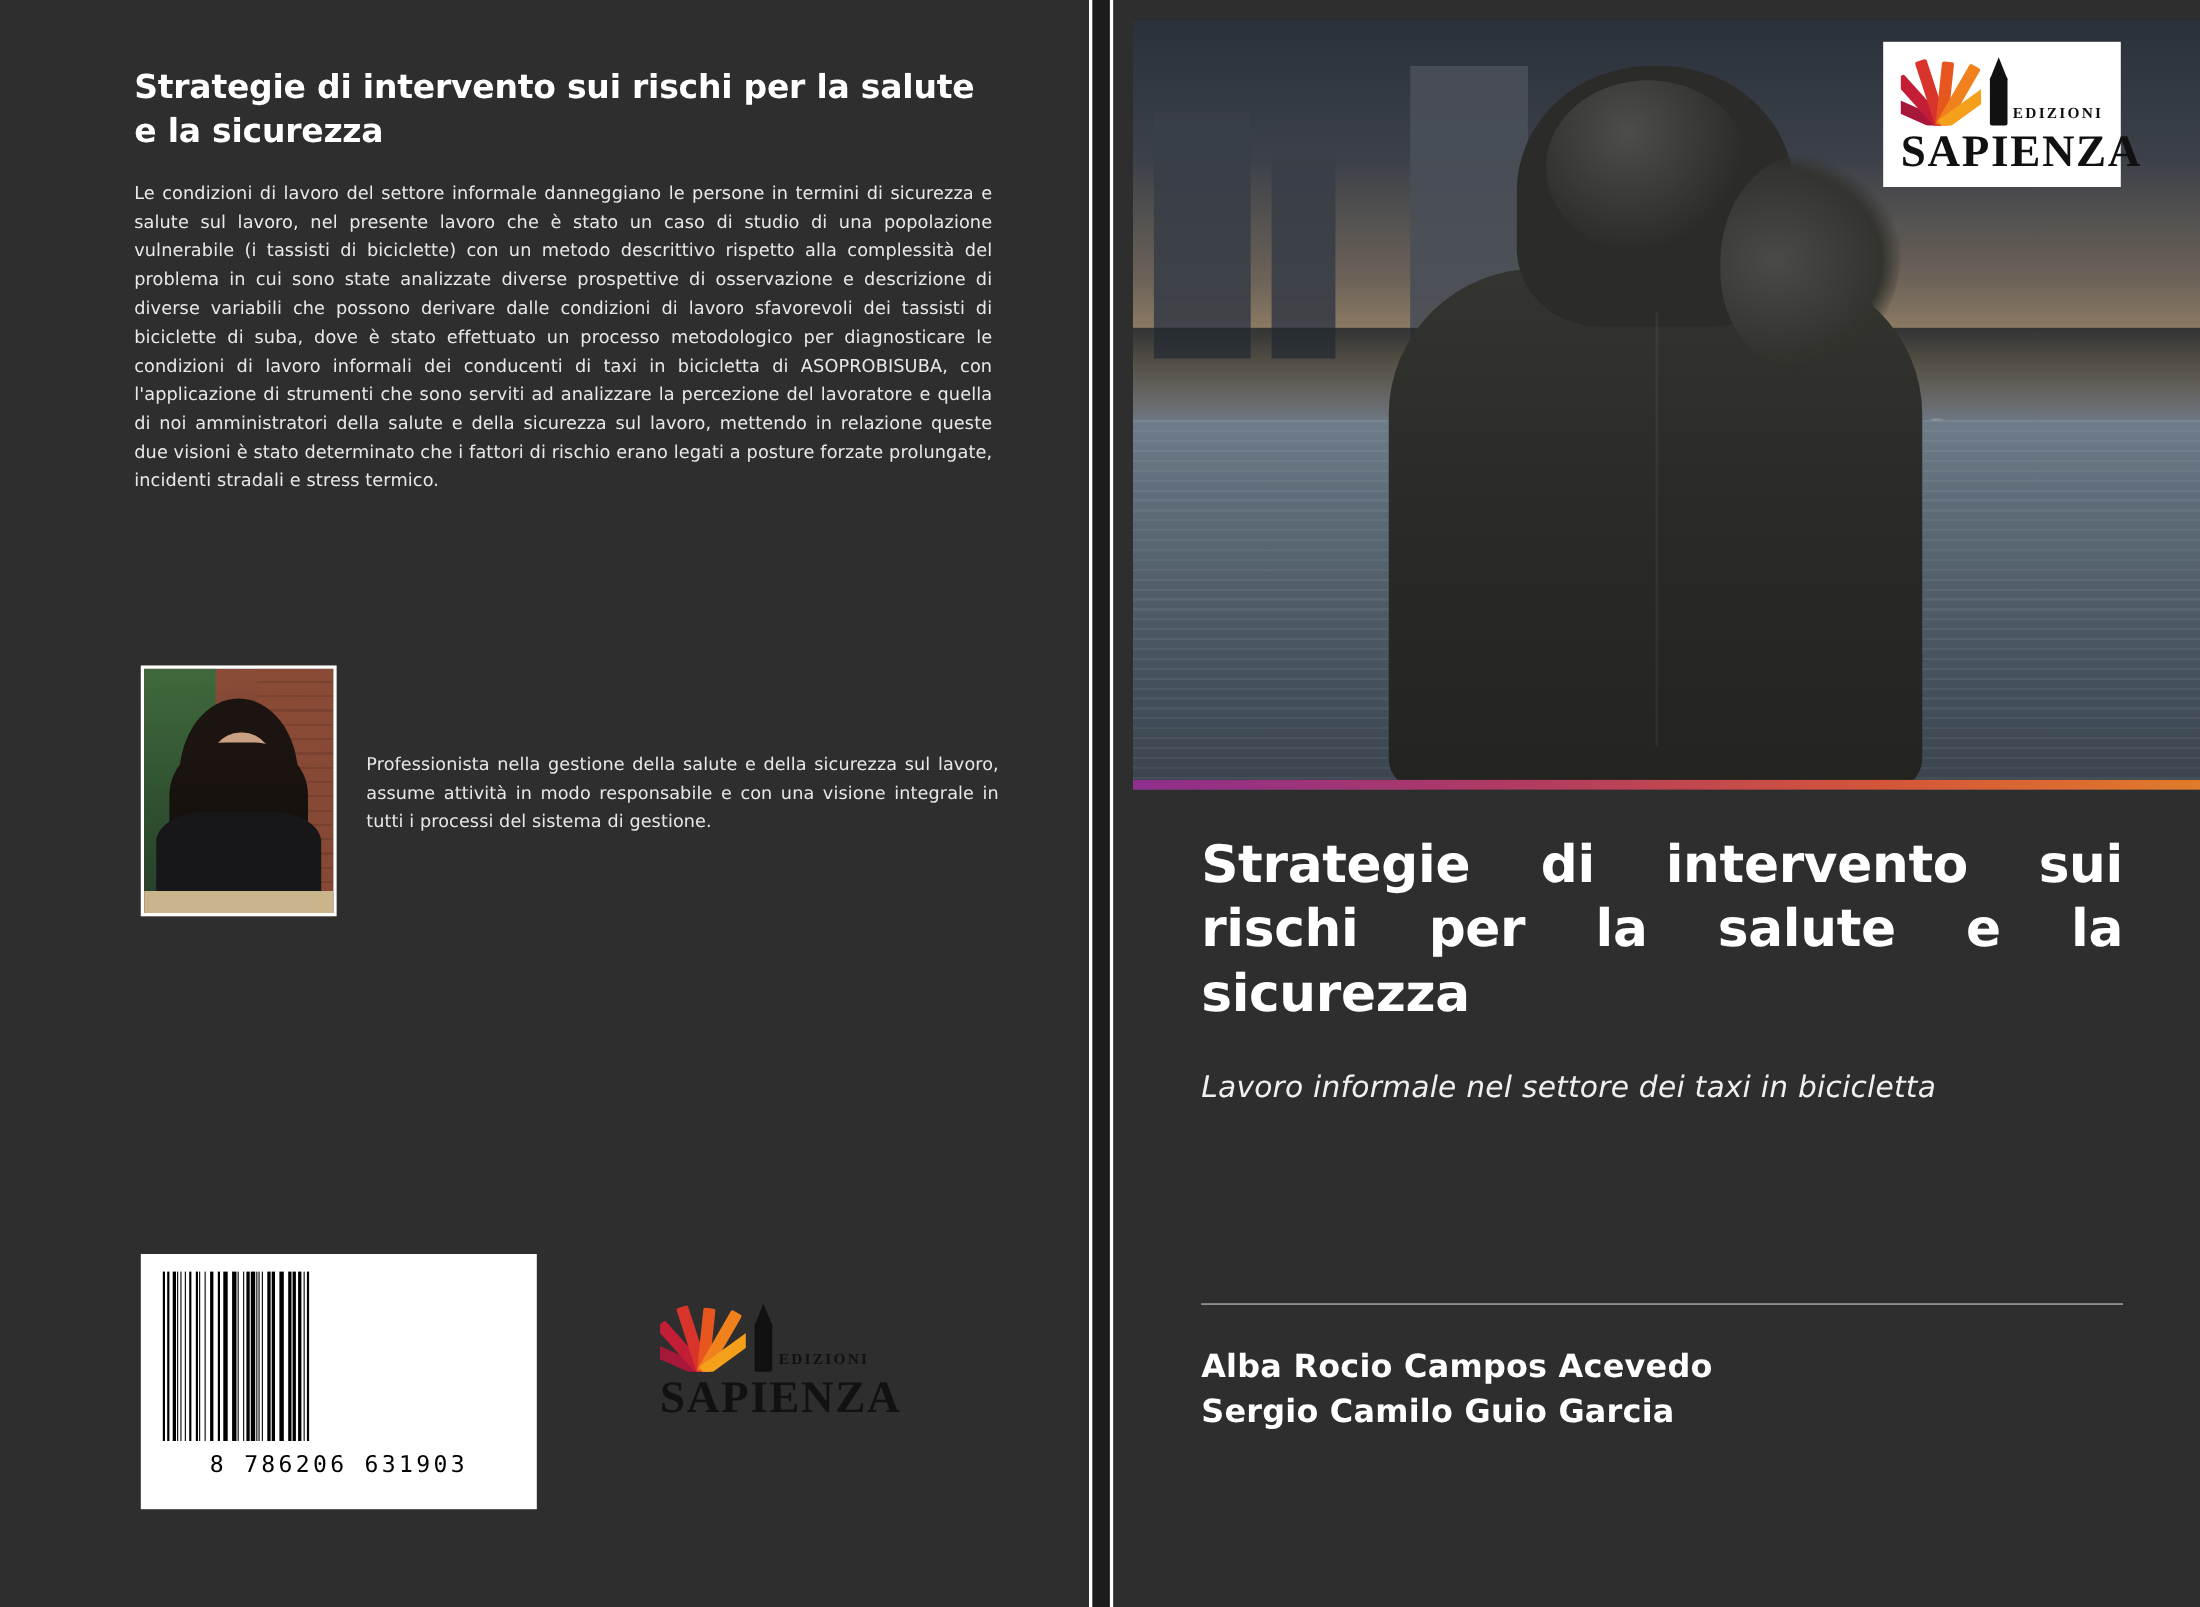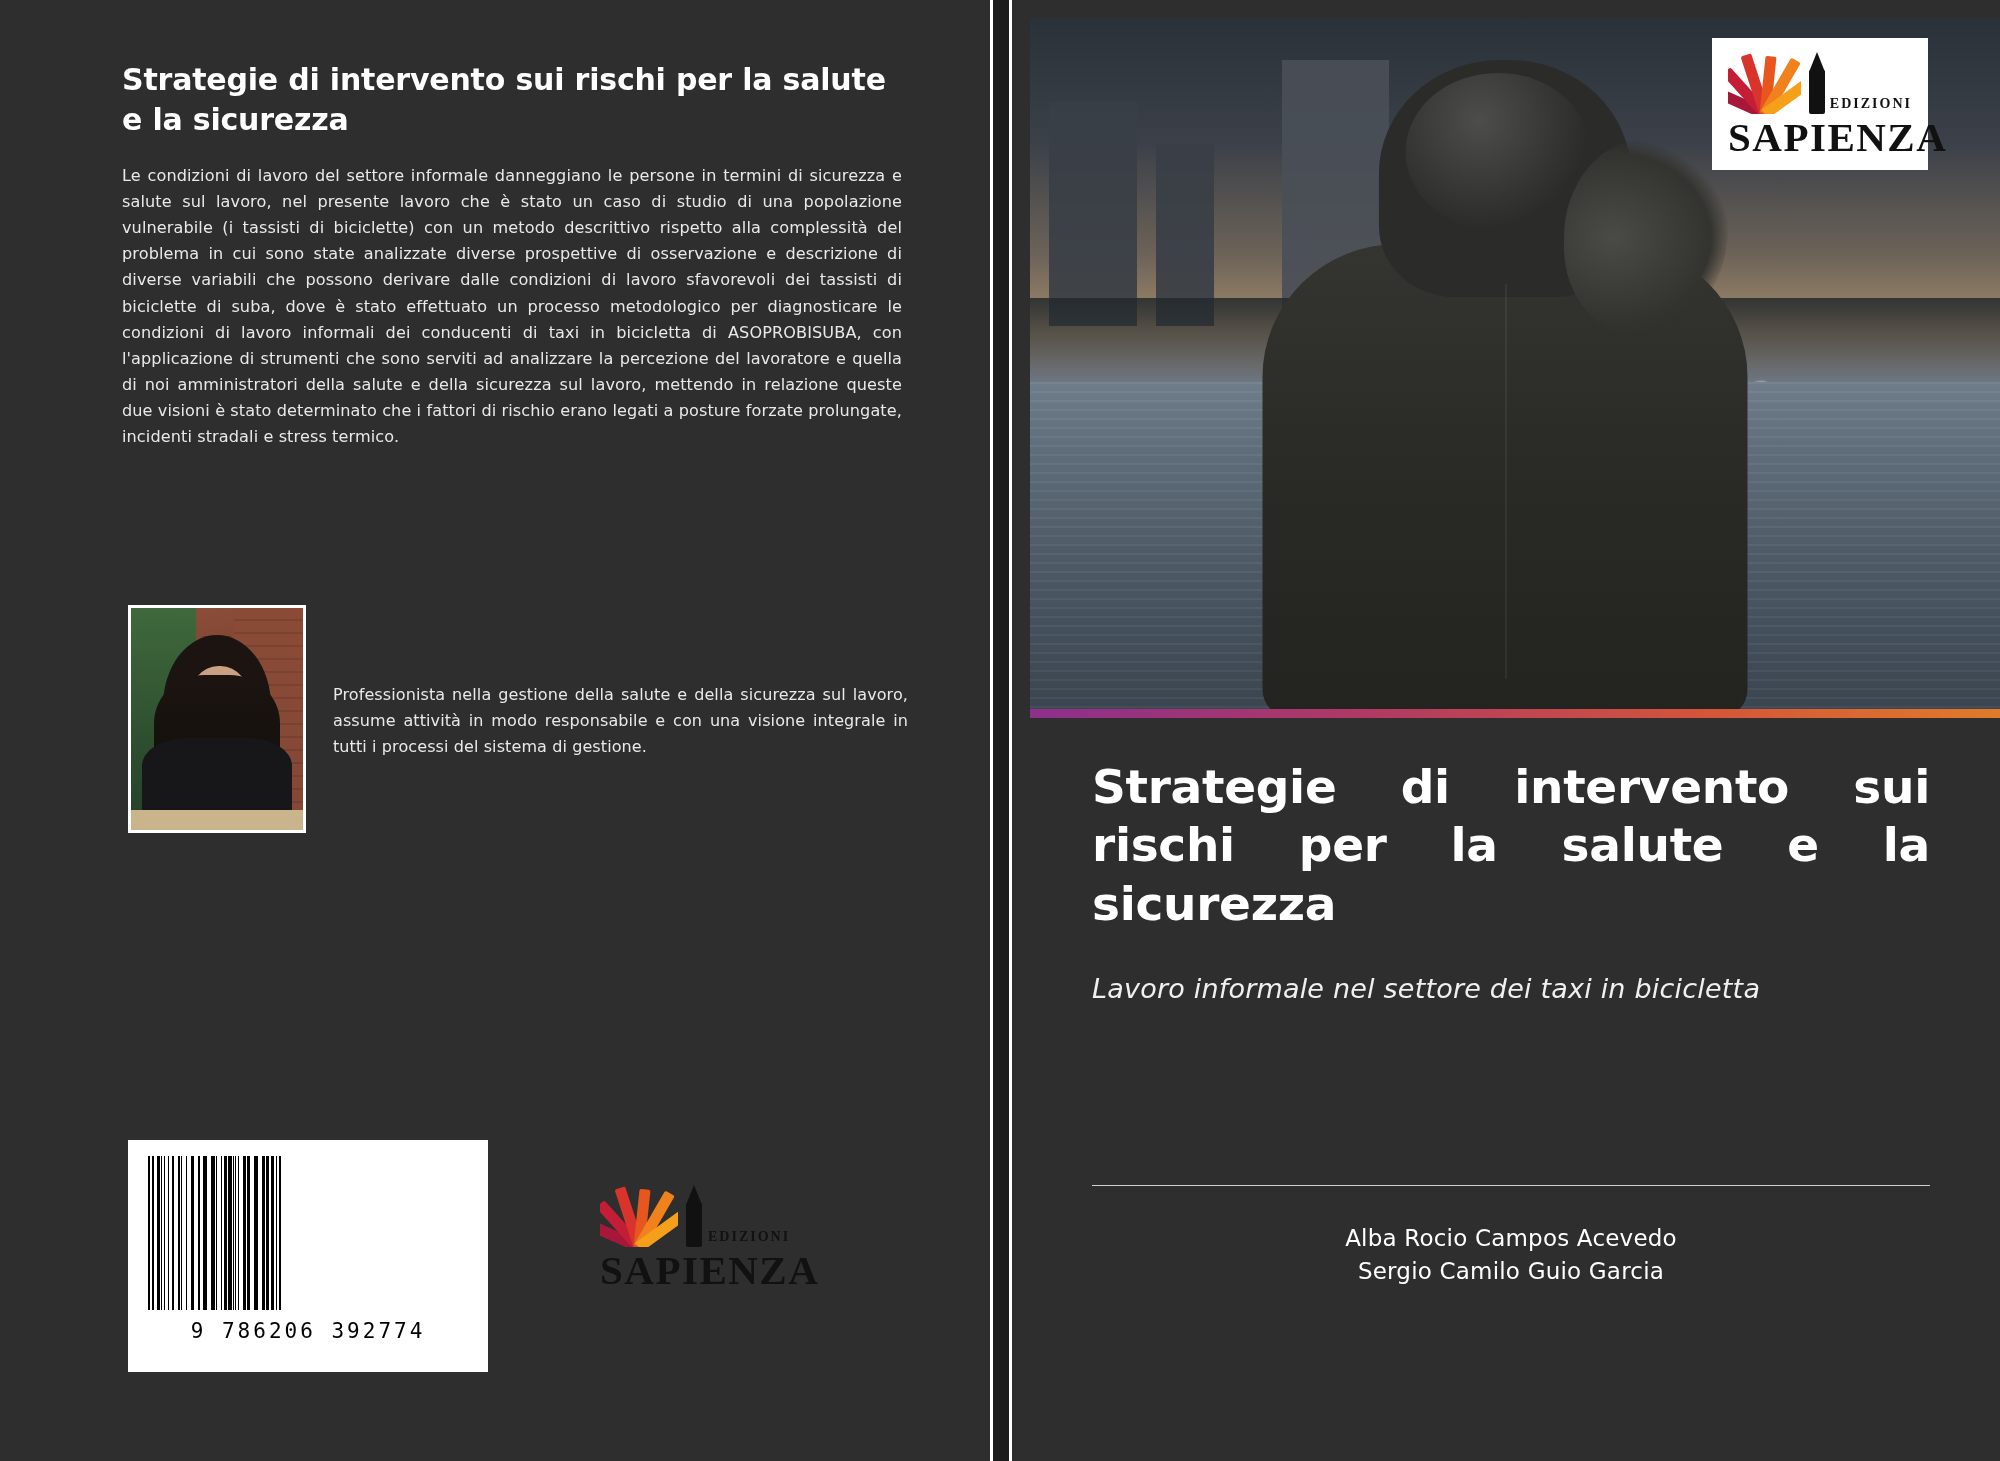--- a/index.html
+++ b/index.html
@@ -354,25 +354,24 @@
   .rule {
     position: absolute;
     left: 80px; right: 70px; top: 1185px;
     height: 1px;
     background: #cfcfcf;
   }
   .authors {
     position: absolute;
     left: 80px; right: 70px; top: 1222px;
     color: #ffffff;
-    font-weight: normal;
-    font-size: 23px;
+    font-weight: bold;
+    font-size: 29px;
     line-height: 1.42;
     letter-spacing: .2px;
-    text-align: center;
   }
 </style>
 </head>
 <body>
 
 <div id="cover">
 
   <div class="back-cover">
 
     <div class="back-inner">
@@ -448,21 +447,21 @@
           <i style="width: 1px; background: transparent;"></i>
           <i style="width: 3px; background: rgb(0, 0, 0);"></i>
           <i style="width: 2px; background: transparent;"></i>
           <i style="width: 3px; background: rgb(0, 0, 0);"></i>
           <i style="width: 2px; background: transparent;"></i>
           <i style="width: 1px; background: rgb(0, 0, 0);"></i>
           <i style="width: 2px; background: transparent;"></i>
           <i style="width: 2px; background: rgb(0, 0, 0);"></i>
           <i style="width: 2px; background: transparent;"></i>
         </div>
-      <div class="barcode-num">9 786206 392774</div>
+      <div class="barcode-num">8 786206 631903</div>
     </div>
 
     <div class="pub-logo-back">
       <div class="logo-wrap" style="color:#111111;">
         <div class="logo-top">
           <div class="fan logo-fan">
               <span style="background: rgb(167, 23, 58); transform: translateX(-50%) rotate(-66deg); height: 62px;"></span>
               <span style="background: rgb(196, 29, 54); transform: translateX(-50%) rotate(-42deg); height: 58px;"></span>
               <span style="background: rgb(216, 52, 44); transform: translateX(-50%) rotate(-18deg); height: 62px;"></span>
               <span style="background: rgb(232, 86, 31); transform: translateX(-50%) rotate(6deg); height: 58px;"></span>

